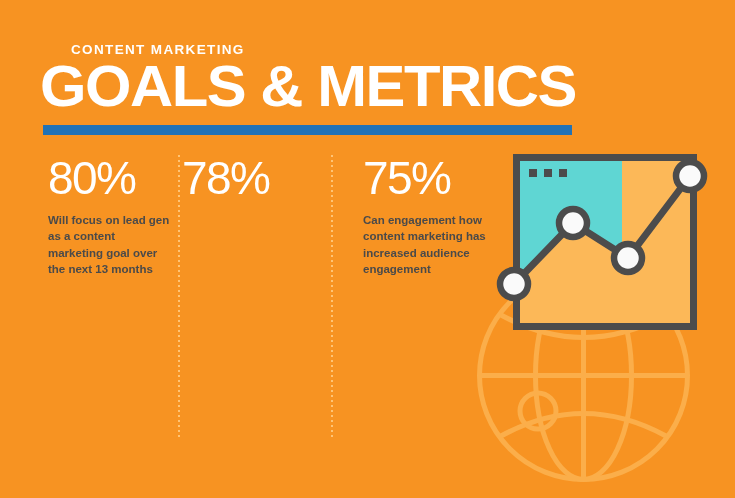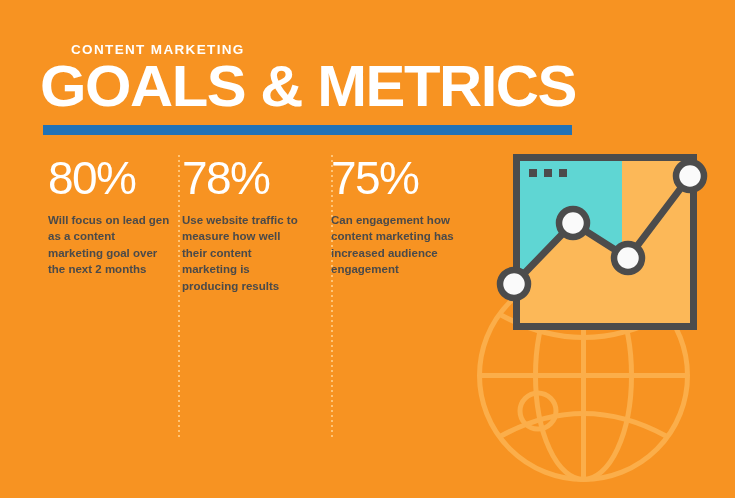--- a/index.html
+++ b/index.html
@@ -68,21 +68,21 @@
     background: #2272B5;
   }
 
   
   .stat-col {
     position: absolute;
     top: 155px;
   }
   .stat-col.c0 { left: 48px;  width: 122px; }
   .stat-col.c1 { left: 182px; width: 124px; }
-  .stat-col.c2 { left: 331px; width: 146px; }
+  .stat-col.c2 { left: 363px; width: 146px; }
 
   .stat-value {
     font-size: 46px;
     font-weight: normal;
     color: #FFFFFF;
     line-height: 1.04;
     letter-spacing: -1.6px;
     white-space: nowrap;
     margin: 0 0 9px 0;
   }
@@ -141,26 +141,25 @@
 
   <div class="kicker">CONTENT MARKETING</div>
   <div class="main-title">GOALS &amp; METRICS</div>
   <div class="title-rule"></div>
 
   <div class="divider d0"></div>
   <div class="divider d1"></div>
 
   <div class="stat-col c0">
     <div class="stat-value">80%</div>
-    <p class="stat-desc">Will focus on lead gen as a content marketing goal over the next 2 months</p>
+    <p class="stat-desc">Will focus on lead gen as a content marketing goal over the next 13 months</p>
   </div>
 
   <div class="stat-col c1">
     <div class="stat-value">78%</div>
-    <p class="stat-desc">Use website traffic to measure how well their content marketing is producing results</p>
   </div>
 
   <div class="stat-col c2">
     <div class="stat-value">75%</div>
     <p class="stat-desc">Can engagement how content marketing has increased audience engagement</p>
   </div>
 
   <svg class="chart-illustration" viewBox="0 0 215 190" xmlns="http://www.w3.org/2000/svg">
     <defs>
       <clipPath id="frameClip">

